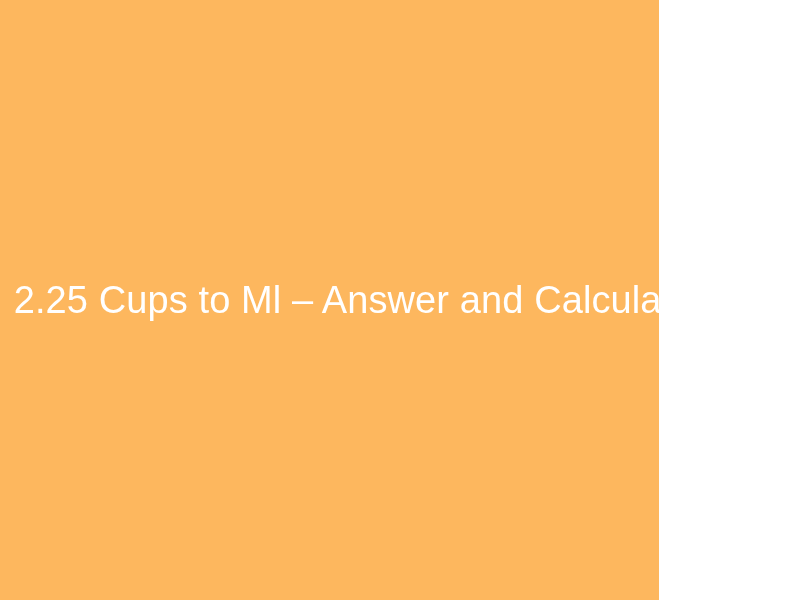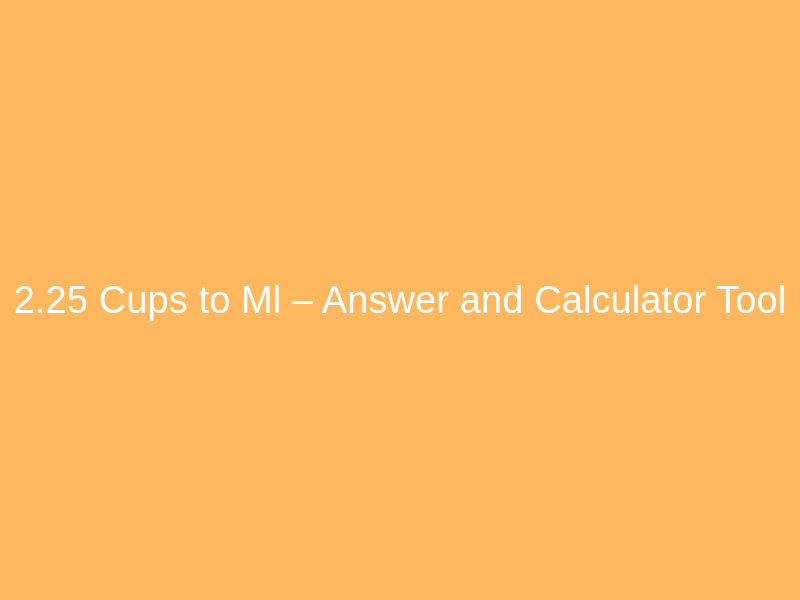--- a/index.html
+++ b/index.html
@@ -9,21 +9,21 @@
 
   body {
     width: 800px;
     height: 600px;
     overflow: hidden;
     font-family: "Liberation Sans", sans-serif;
   }
 
   #banner-card {
     position: relative;
-    width: 800px;
+    width: 659px;
     height: 600px;
     background: #fdb75e;
     box-sizing: border-box;
     display: block;
   }
 
   #title-block {
     position: absolute;
     left: 0;
     top: 0;

